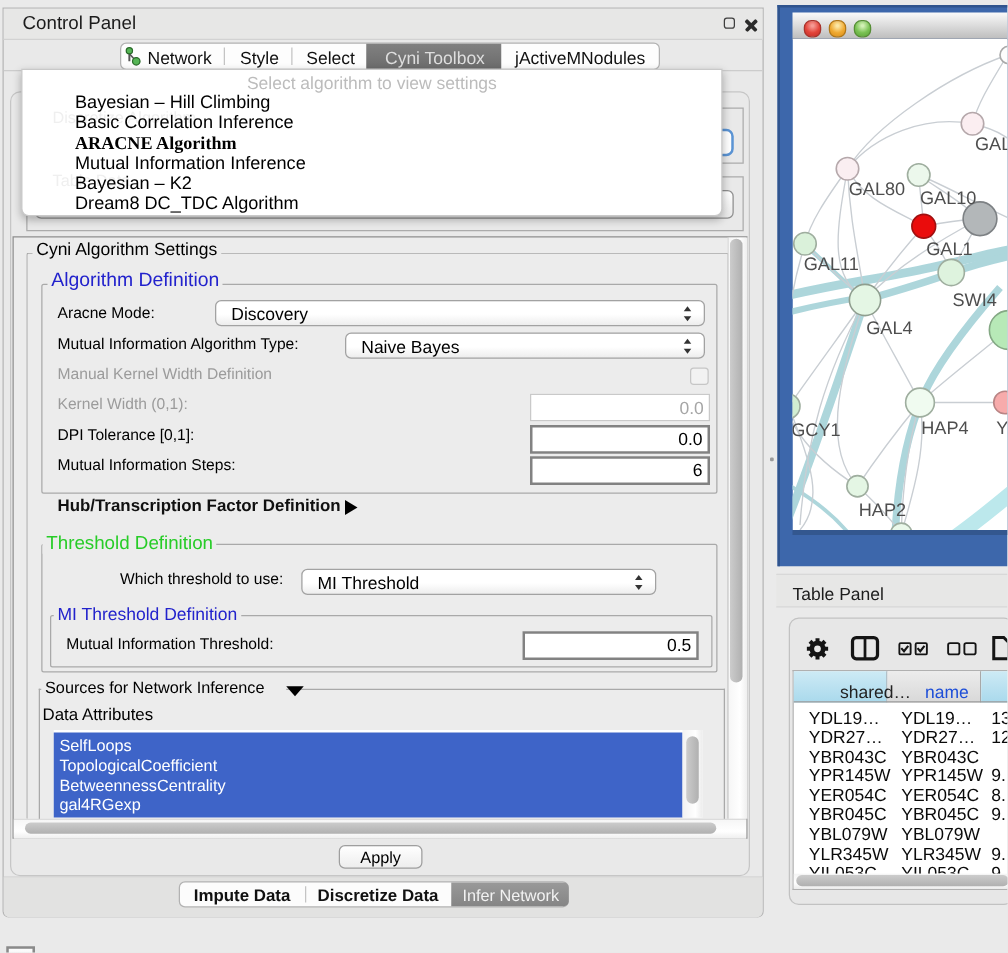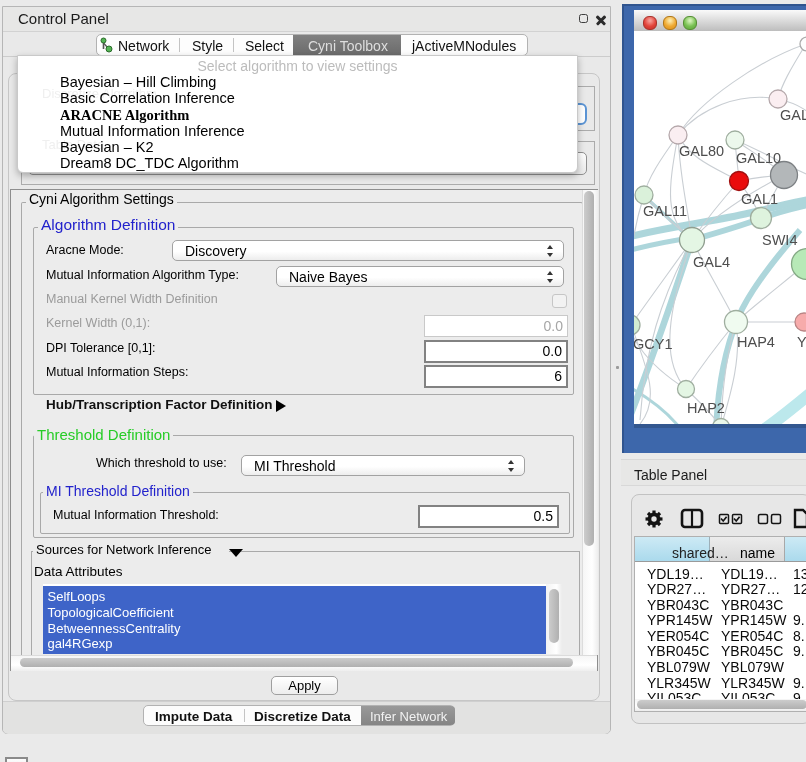--- a/index.html
+++ b/index.html
@@ -276,21 +276,21 @@
     <path d="M90 12.5 l2.2 2.5 l3.4 -4.3" fill="none" stroke="#141414" stroke-width="1.7"></path>
     <path d="M151 4 h8 l4 4 v13 h-12 z" fill="none" stroke="#141414" stroke-width="2.4"></path>
   </svg>
 
   <div class="abs" style="left:634px;top:536px;width:172px;height:176px;background:#ffffff;border:1px solid #b0b0b0;border-right:none;box-sizing:border-box;"></div>
   <div class="abs" style="left:635px;top:537px;width:75px;height:25px;background:linear-gradient(#cdeaf5,#a9d9ec);border-right:1px solid #9dafb8;box-sizing:border-box;"></div>
   <div class="abs" style="left:710px;top:537px;width:75px;height:25px;background:linear-gradient(#ececec,#d8d8d8);border-right:1px solid #a8a8a8;box-sizing:border-box;"></div>
   <div class="abs" style="left:785px;top:537px;width:21px;height:25px;background:linear-gradient(#cdeaf5,#a9d9ec);"></div>
   <div class="abs" style="left:635px;top:561px;width:171px;height:1px;background:#9a9a9a;"></div>
   <div class="abs" style="left:672px;top:545px;font-size:14px;color:#222;">shared…</div>
-  <div class="abs" style="left:740px;top:545px;font-size:14px;color:#000000;">name</div>
+  <div class="abs" style="left:740px;top:545px;font-size:14px;color:#1d4ed8;">name</div>
 
   <div class="abs" style="left:635px;top:562px;width:171px;height:137px;overflow:hidden;">
     <div style="position:absolute;left:12px;top:4.5px;font-size:14px;color:#0a0a0a;line-height:15.6px;">YDL19…<br>YDR27…<br>YBR043C<br>YPR145W<br>YER054C<br>YBR045C<br>YBL079W<br>YLR345W<br>YIL053C</div>
     <div style="position:absolute;left:86px;top:4.5px;font-size:14px;color:#0a0a0a;line-height:15.6px;">YDL19…<br>YDR27…<br>YBR043C<br>YPR145W<br>YER054C<br>YBR045C<br>YBL079W<br>YLR345W<br>YIL053C</div>
     <div style="position:absolute;left:158px;top:4.5px;font-size:14px;color:#0a0a0a;line-height:15.6px;">13<br>12<br>&nbsp;<br>9.<br>8.<br>9.<br>&nbsp;<br>9.<br>9.</div>
   </div>
 
   <div class="abs" style="left:635px;top:699px;width:171px;height:12px;background:linear-gradient(#f4f4f4,#ffffff 60%,#ececec);"></div>
   <div class="abs" style="left:637px;top:700px;width:170px;height:9px;background:linear-gradient(#cccccc,#b0b0b0);border-radius:4.5px;"></div>
 </div>

